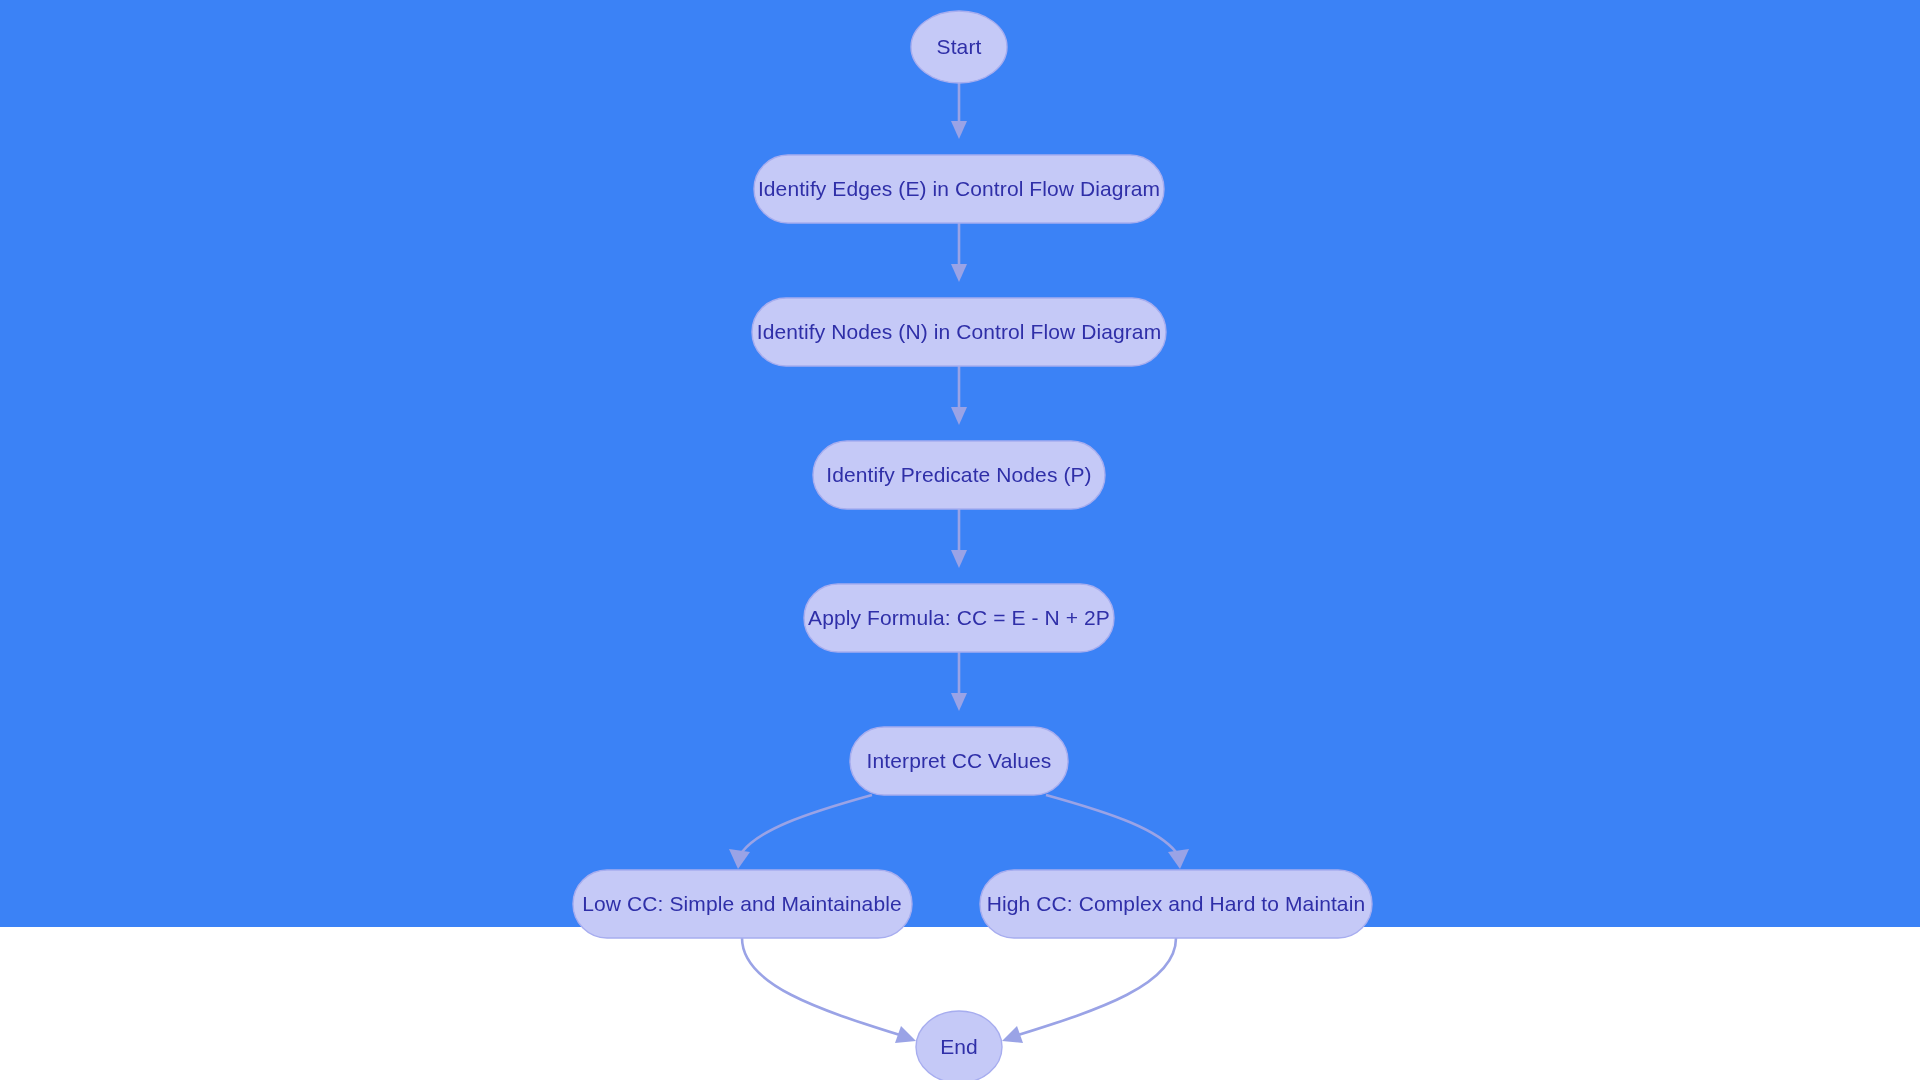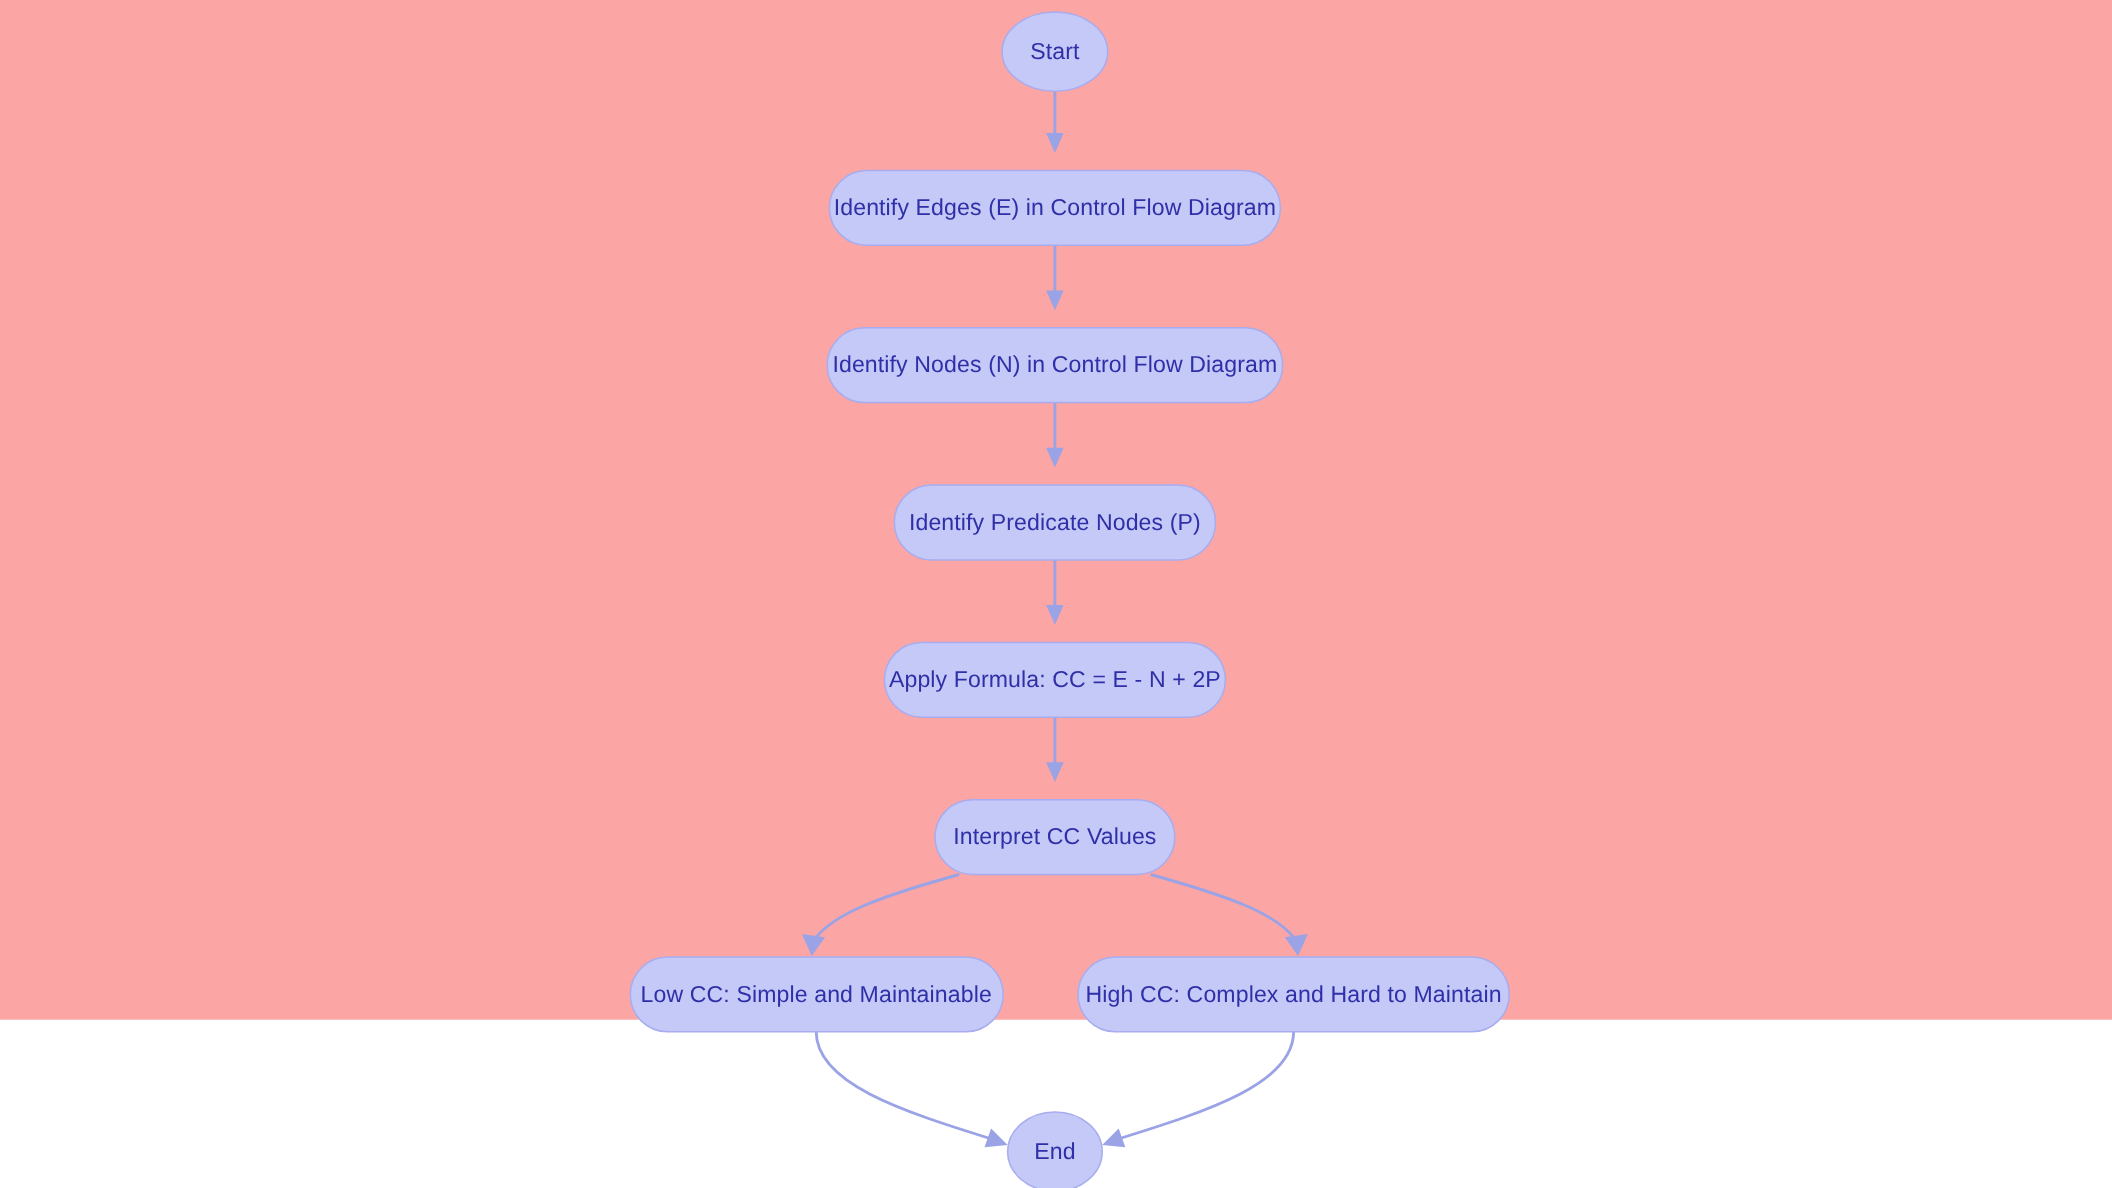--- a/index.html
+++ b/index.html
@@ -11,21 +11,21 @@
     height: 1080px;
     overflow: hidden;
   }
   body {
     font-family: "Liberation Sans", sans-serif;
   }
   #flow-root {
     position: relative;
     width: 1920px;
     height: 927px;
-    background: #fca5a5;
+    background: #3b82f6;
   }
   #flow-svg {
     position: absolute;
     top: 0;
     left: 0;
     width: 1920px;
     height: 1080px;
     display: block;
   }
   .node-shape {

